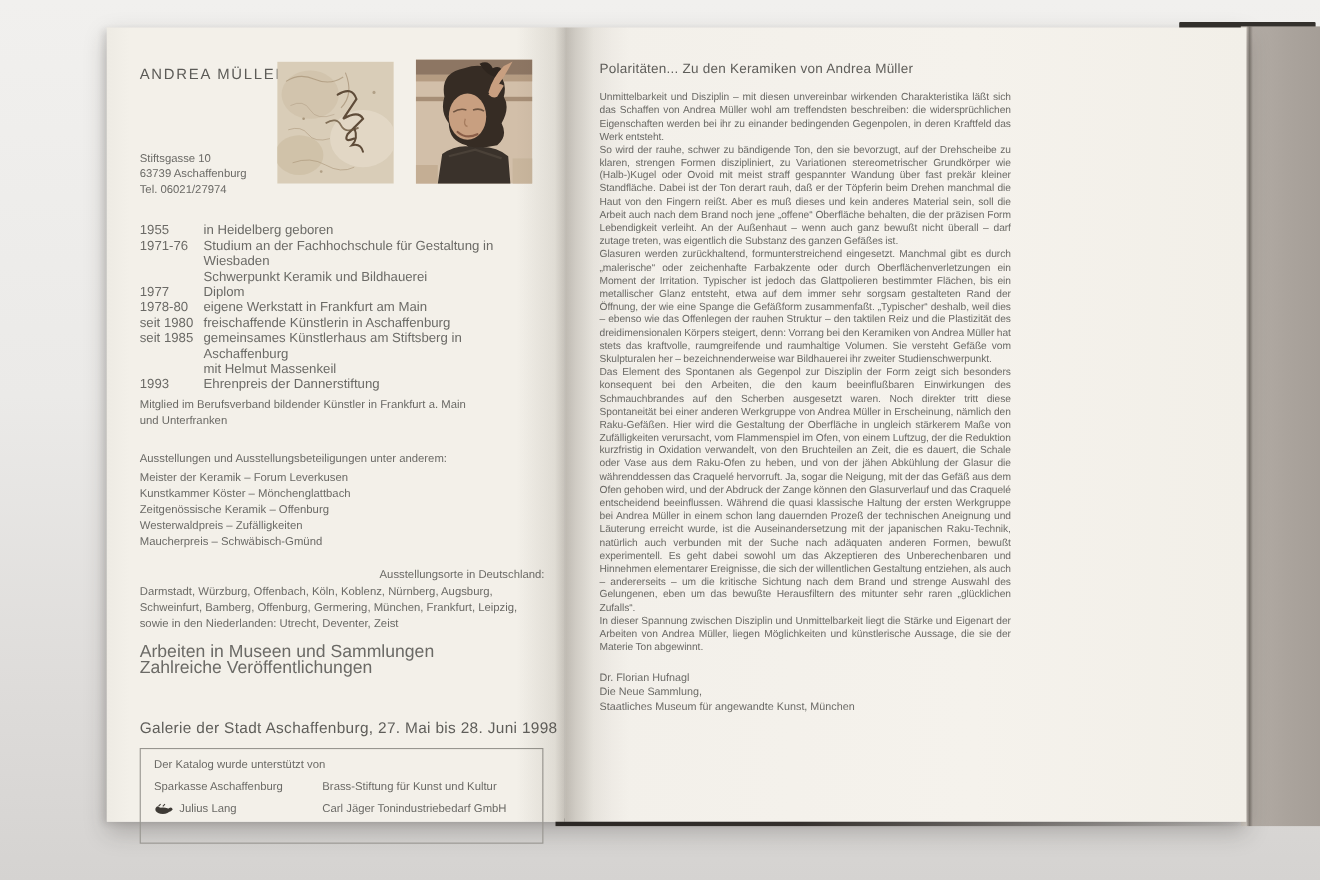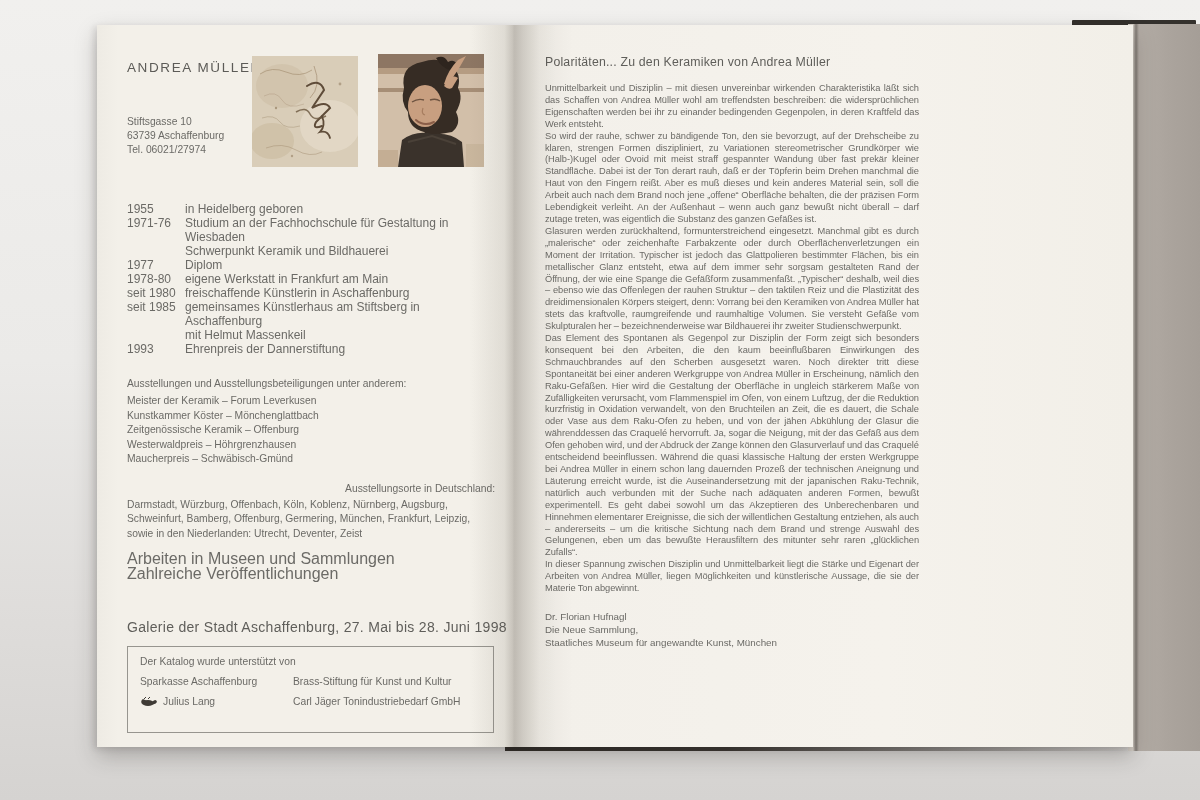--- a/index.html
+++ b/index.html
@@ -27,21 +27,21 @@
   .page.right{width:620px;
         background:linear-gradient(90deg,#e9e6de 0%,#f3f0ea 7%,#f5f2ec 60%,#f2efe8 100%);
         padding:30px 0 0 32px;}
   .gutter-shadow{position:absolute;left:372px;top:0;width:104px;height:722px;pointer-events:none;
         background:linear-gradient(90deg,rgba(60,50,42,0) 0%,rgba(60,50,42,.08) 34%,rgba(60,50,42,.24) 44%,rgba(60,50,42,.16) 52%,rgba(60,50,42,.05) 68%,rgba(60,50,42,0) 100%);}
 
   
   .lp-header{position:relative;height:112px;}
   .artist-name{margin:0;font-size:13.5px;font-weight:normal;letter-spacing:1.6px;
                color:#5c5b57;position:absolute;left:0;top:2px;white-space:nowrap;}
-  .address{position:absolute;left:0;top:57px;font-size:10.3px;line-height:14px;white-space:pre-line;}
+  .address{position:absolute;left:0;top:80px;font-size:10.3px;line-height:14px;white-space:pre-line;}
   .photo{position:absolute;display:block;}
   .photo.texture{left:125px;top:-2px;width:106px;height:111px;}
   .photo.portrait{left:251px;top:-4px;width:106px;height:113px;}
 
   .bio{margin-top:32px;font-size:12px;line-height:14px;}
   .bio-row{display:flex;}
   .bio-year{width:58px;flex:0 0 58px;}
   .bio-text{white-space:pre-line;}
 
   .membership{margin-top:6px;font-size:10.3px;line-height:14px;white-space:pre-line;}
@@ -148,27 +148,29 @@
           <span class="bio-year">seit 1985</span>
           <span class="bio-text">gemeinsames Künstlerhaus am Stiftsberg in Aschaffenburg
 mit Helmut Massenkeil</span>
         </div>
         <div class="bio-row">
           <span class="bio-year">1993</span>
           <span class="bio-text">Ehrenpreis der Dannerstiftung</span>
         </div>
       </div>
 
+      <div class="membership">Mitglied im Berufsverband bildender Künstler in Frankfurt a. Main
+und Unterfranken</div>
 
       <div class="section-heading">Ausstellungen und Ausstellungsbeteiligungen unter anderem:</div>
       <div class="exh-list">
         <div>Meister der Keramik – Forum Leverkusen</div>
         <div>Kunstkammer Köster – Mönchenglattbach</div>
         <div>Zeitgenössische Keramik – Offenburg</div>
-        <div>Westerwaldpreis – Höhrgrenzhausen</div>
+        <div>Westerwaldpreis – Zufälligkeiten</div>
         <div>Maucherpreis – Schwäbisch-Gmünd</div>
       </div>
 
       <div class="venues-heading">Ausstellungsorte in Deutschland:</div>
       <div class="venues-text">Darmstadt, Würzburg, Offenbach, Köln, Koblenz, Nürnberg, Augsburg, Schweinfurt, Bamberg, Offenburg, Germering, München, Frankfurt, Leipzig, sowie in den Niederlanden: Utrecht, Deventer, Zeist</div>
 
       <div class="museums">Arbeiten in Museen und Sammlungen
 Zahlreiche Veröffentlichungen</div>
 
       <div class="gallery-line">Galerie der Stadt Aschaffenburg, 27. Mai bis 28. Juni 1998</div>

